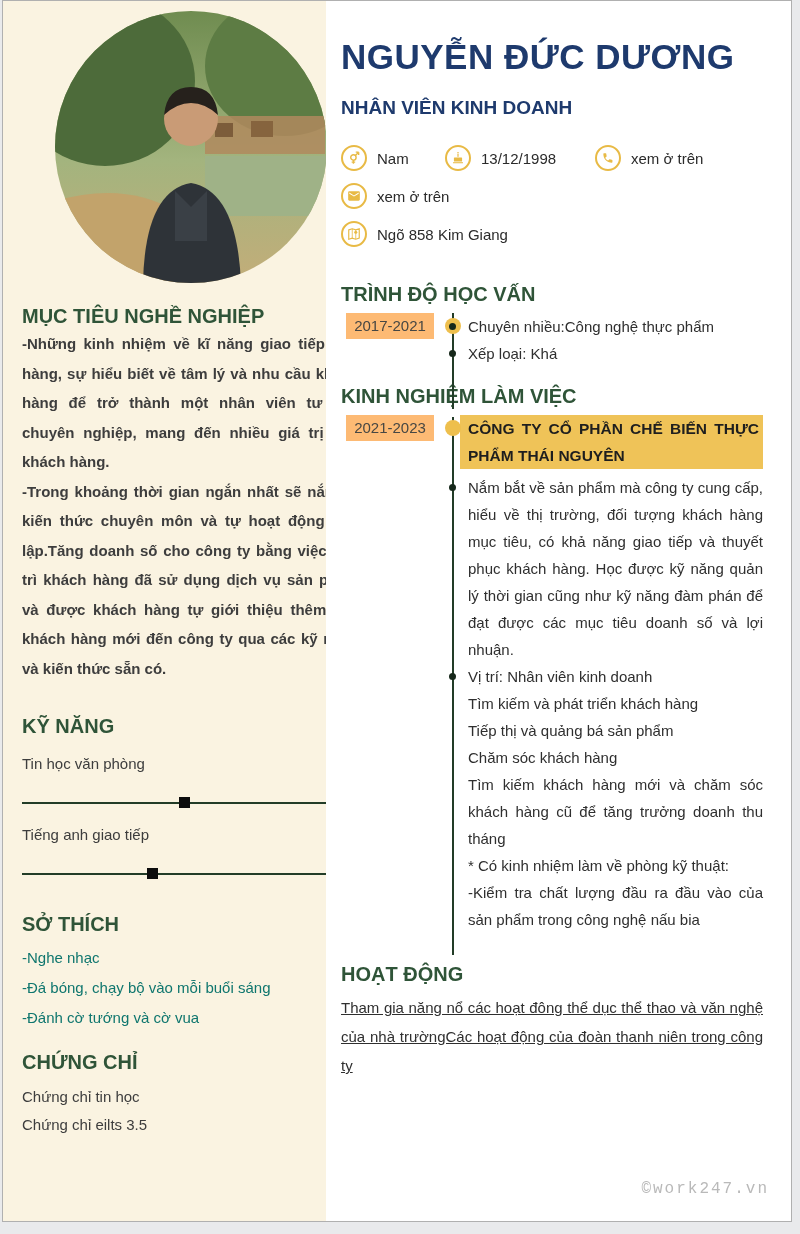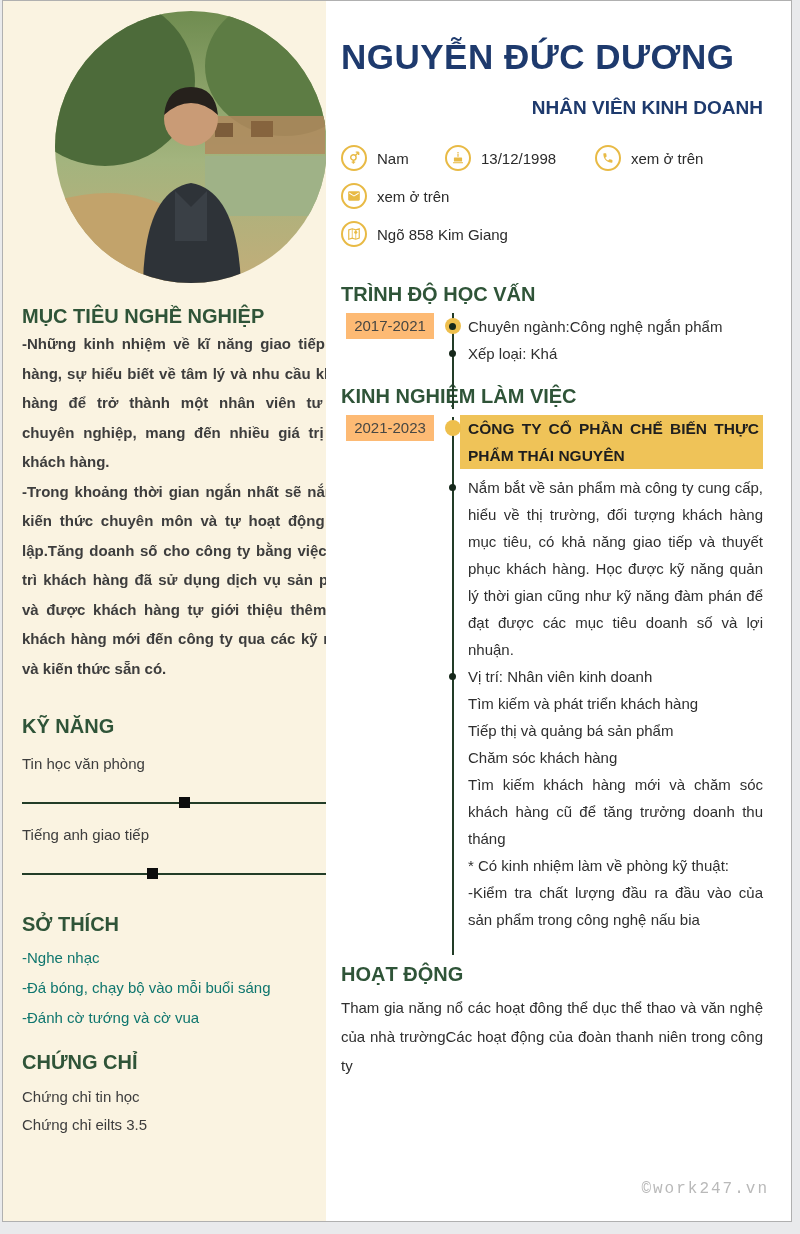--- a/index.html
+++ b/index.html
@@ -18,21 +18,21 @@
   .skill-bar { position:relative; height:2px; background:#223c27; margin-top:30px; margin-bottom:22px; }
   .skill-marker { position:absolute; top:-5px; width:11px; height:11px; background:#0c0c0c; margin-left:-5px; }
   .hobbies-h { margin-top:36px; }
   .sb-lines { font-size:15px; line-height:30px; color:#0f766e; margin-top:6px; }
   .certs-h { margin-top:16px; }
   .sb-lines2 { font-size:15px; line-height:28px; color:#3d3d3d; margin-top:8px; }
 
   
   .main { position:absolute; left:323px; top:0; width:455px; height:100%; padding:36px 18px 0 15px; background:#ffffff; }
   .name { color:#1e3a6d; font-size:35px; font-weight:bold; letter-spacing:0.5px; line-height:40px; }
-  .job-title { color:#1e3a6d; font-size:19px; font-weight:bold; margin-top:20px;text-align:right; }
+  .job-title { color:#1e3a6d; font-size:19px; font-weight:bold; margin-top:20px; }
 
   .contact { margin-top:26px; }
   .c-row { display:flex; align-items:center; margin-bottom:12px; }
   .c-cell { display:flex; align-items:center; }
   .c-cell.w1 { width:104px; }
   .c-cell.w2 { width:150px; }
   .icon-ring { width:26px; height:26px; border:2px solid #e8ba45; border-radius:50%; display:flex; align-items:center; justify-content:center; flex:none; }
   .icon-ring svg { display:block; }
   .c-text { font-size:15px; color:#2b2b2b; margin-left:10px; }
 
@@ -46,21 +46,21 @@
   .exp-tline { top:2px; height:538px; }
   .date-box { position:absolute; left:5px; top:0; width:88px; height:26px; background:#fdba74; color:#474743; font-size:15px; text-align:center; line-height:26px; }
   .t-dot { position:absolute; left:104px; top:5px; width:16px; height:16px; border-radius:50%; background:#eebf4d; }
   .t-title { background:#efc358; color:#1e1e1e; font-size:15.5px; font-weight:bold; line-height:27px; padding:0 4px 0 8px; margin-left:-8px; text-align:justify; }
   .t-items { list-style:none; margin-top:5px; }
   .t-items li { position:relative; font-size:15px; line-height:27px; color:#2f2f2f; }
   .t-items li.dot::before { content:""; position:absolute; left:-19px; top:10px; width:7px; height:7px; border-radius:50%; background:#16281a; }
   .t-items li.just { text-align:justify; }
 
   .act-h { margin-top:28px; }
-  .act-text { font-size:15px; line-height:29px; color:#2f2f2f; text-align:justify; margin-top:6px; }
+  .act-text { font-size:15px; line-height:29px; color:#2f2f2f; text-align:justify; margin-top:6px;text-decoration:underline; }
 
   .watermark { position:absolute; right:22px; bottom:23px; color:#b9b9b9; font-family:"Liberation Mono","DejaVu Sans Mono",monospace; font-size:16px; letter-spacing:2px;text-align:center; }
 </style>
 </head>
 <body>
 
 <div class="page">
 
   <div class="sidebar">
 
@@ -177,21 +177,21 @@
         </div>
       </div>
     </div>
 
     <div class="sec-h edu-h">TRÌNH ĐỘ HỌC VẤN</div>
     <div class="timeline">
       <div class="t-line edu-tline"></div>
       <div class="date-box">2017-2021</div>
       <div class="t-dot"></div>
       <ul class="t-items">
-        <li class="dot">Chuyên ngành:Công nghệ ngắn phẩm</li>
+        <li class="dot">Chuyên nhiều:Công nghệ thực phẩm</li>
         <li class="dot">Xếp loại: Khá</li>
       </ul>
     </div>
 
     <div class="sec-h exp-h">KINH NGHIỆM LÀM VIỆC</div>
     <div class="timeline">
       <div class="t-line exp-tline"></div>
       <div class="date-box">2021-2023</div>
       <div class="t-dot"></div>
       <div class="t-title">CÔNG TY CỔ PHẦN CHẾ BIẾN THỰC PHẨM THÁI NGUYÊN</div>

